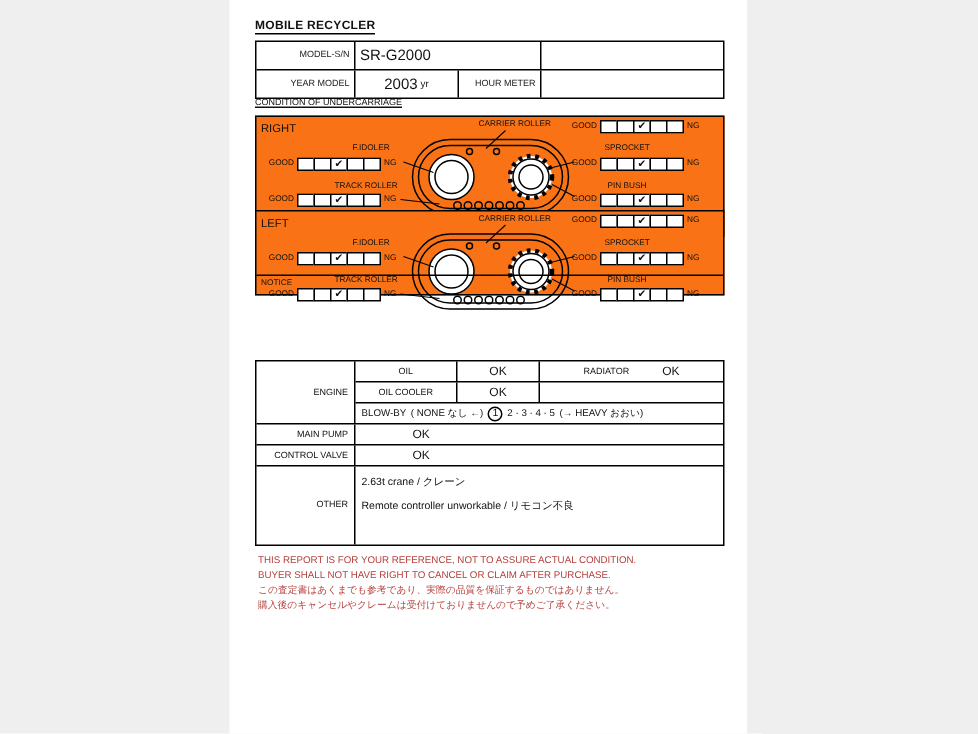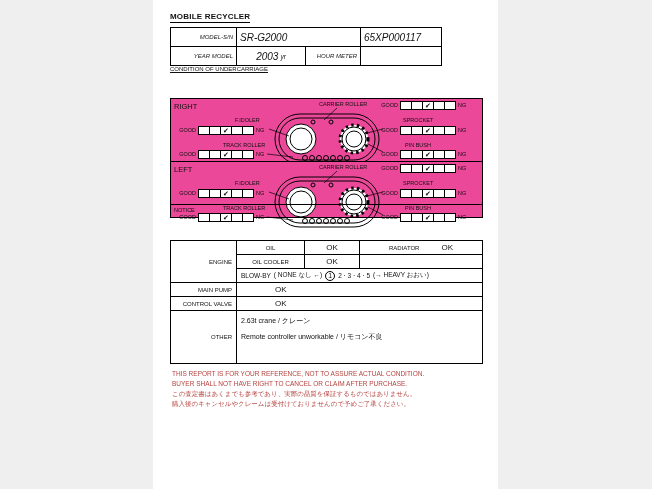--- a/index.html
+++ b/index.html
@@ -17,39 +17,39 @@
   .content{position:absolute;left:17px;top:0;width:313px;height:489px;padding-left:42px;}
 
   
   .doc-title{
     position:absolute;top:12px;left:0;
     font-size:8px;font-weight:bold;letter-spacing:.2px;
     border-bottom:1px solid #000;padding-bottom:1px;
   }
 
   
-  .htable{position:absolute;top:27px;left:0;width:272px;border:1px solid #000;box-sizing:border-box;background:#fff;font-style:italic;}
+  .htable{position:absolute;top:27px;left:0;width:313px;border:1px solid #000;box-sizing:border-box;background:#fff;}
   .hrow{display:flex;height:18px;align-items:stretch;}
   .hrow + .hrow{border-top:1px solid #000;}
   .hcell{display:flex;align-items:center;box-sizing:border-box;border-right:1px solid #000;}
   .hcell.last{border-right:none;}
   .hlabel{width:66px;justify-content:flex-end;padding-right:3px;font-size:6px;color:#222;}
   .hlabel2{width:55px;justify-content:flex-end;padding-right:3px;font-size:6px;color:#222;}
   .hval{font-size:10px;padding-left:3px;}
   .hval.center{justify-content:center;padding-left:0;}
   .w124{width:124px;}
   .w69{width:69px;}
   .grow{flex:1;}
   .unit{font-size:6.5px;margin-left:2px;align-self:center;}
 
   
   .section-label{position:absolute;top:66px;left:0;font-size:6px;text-decoration:underline;}
 
   
-  .side-box{position:absolute;left:0;width:313px;border:1px solid #000;box-sizing:border-box;background:#ec4899;margin-top:21px;}
+  .side-box{position:absolute;left:0;width:313px;border:1px solid #000;box-sizing:border-box;background:#f97316;}
   #right-box{top:77px;height:81px;}
   #left-box{top:140px;height:57px;}
   .side-label{position:absolute;left:3px;top:3px;font-size:7.5px;}
   .track-svg{position:absolute;left:0;top:0;}
   .comp-label{position:absolute;font-size:5.5px;white-space:nowrap;}
   .scale{position:absolute;display:flex;align-items:center;height:10px;}
   .gl{font-size:5.5px;width:20px;text-align:right;margin-right:2px;}
   .ngl{font-size:5.5px;margin-left:2px;}
   .cells{display:flex;}
   .scale-cell{
@@ -101,21 +101,20 @@
 
 <div class="page">
   <div class="content">
 
     <div class="doc-title">MOBILE RECYCLER</div>
 
     <div class="htable">
       <div class="hrow">
         <div class="hcell hlabel">MODEL-S/N</div>
         <div class="hcell hval w124">SR-G2000</div>
-        <div class="hcell hval grow last">65XP000117</div>
       </div>
       <div class="hrow">
         <div class="hcell hlabel">YEAR MODEL</div>
         <div class="hcell hval w69 center">
           <span>2003</span>
             <span class="unit">yr</span>
         </div>
         <div class="hcell hlabel2">HOUR METER</div>
       </div>
     </div>

